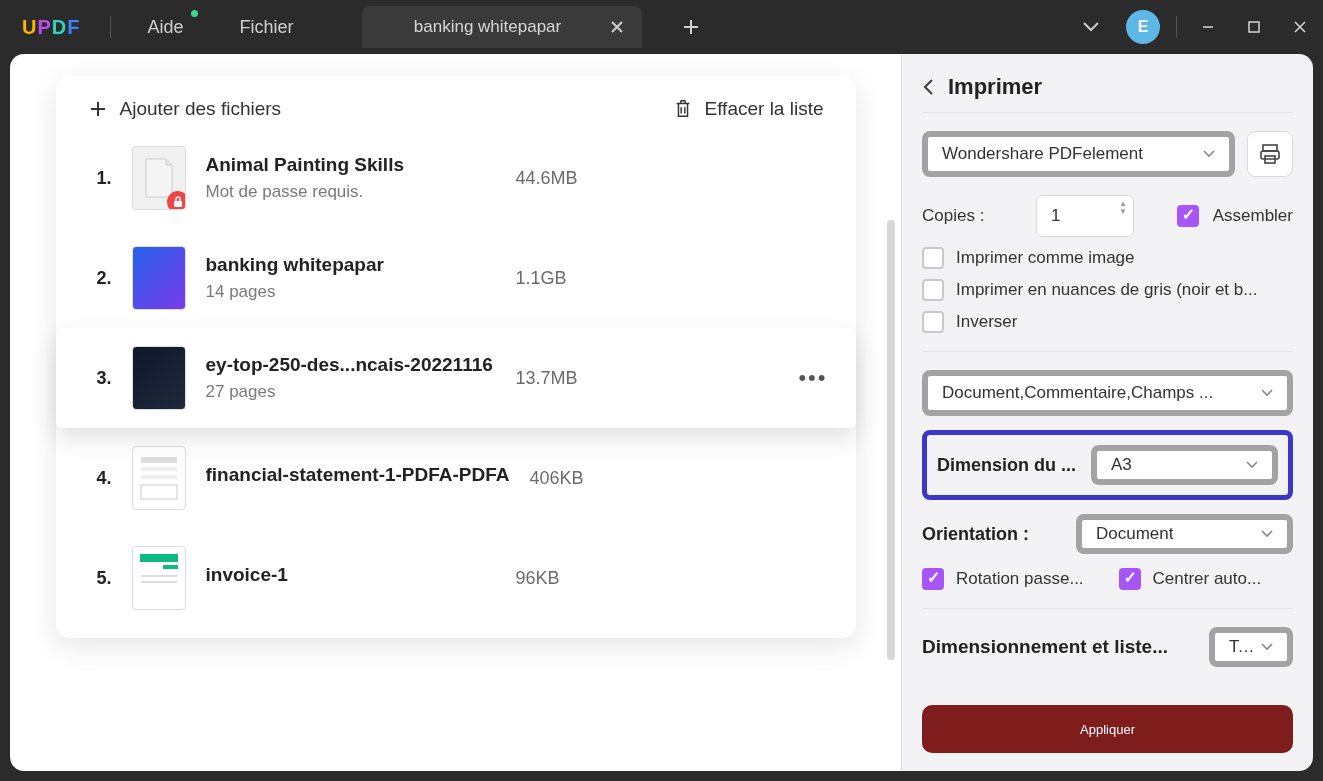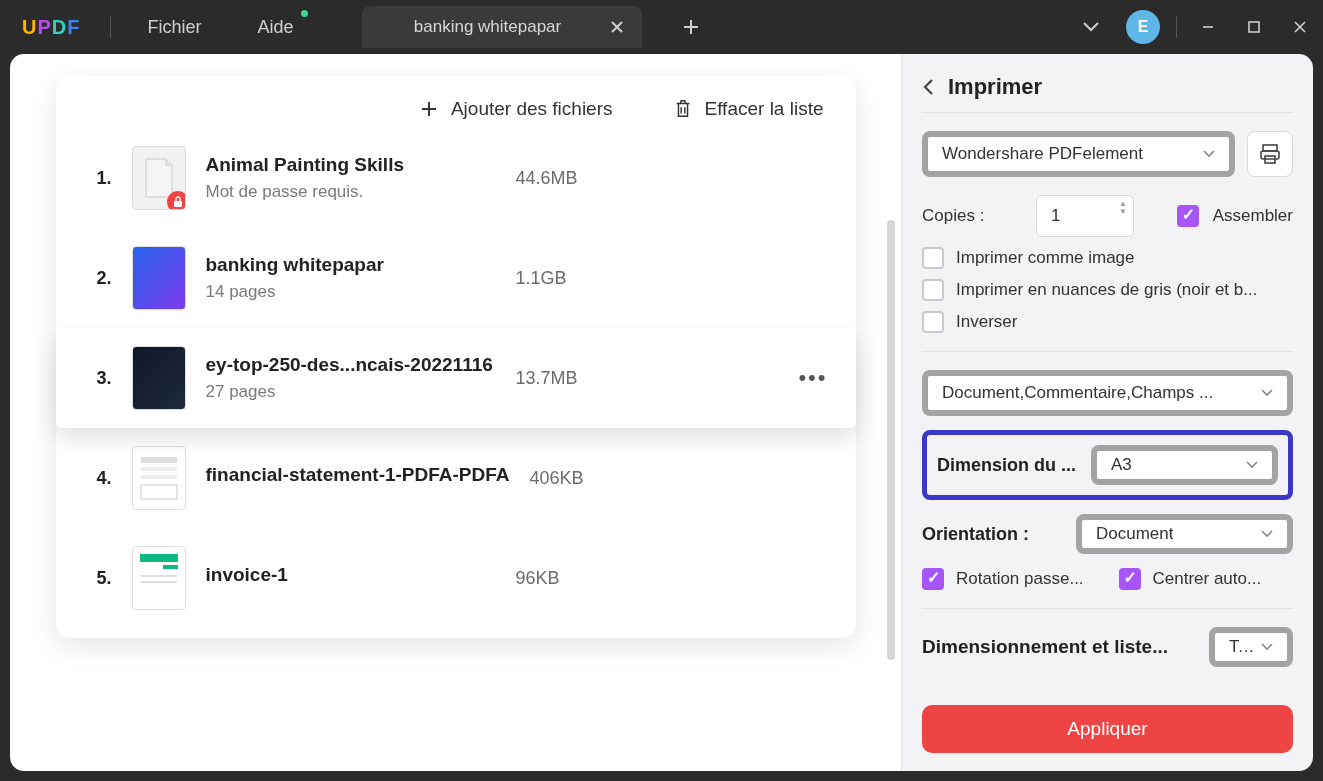--- a/index.html
+++ b/index.html
@@ -19,21 +19,21 @@
 .tab-close { margin-left: 14px; cursor: pointer; }
 .tab-add { margin-left: 40px; color: #d6d6d6; font-size: 20px; cursor: pointer; }
 .title-spacer { flex: 1; }
 .win-btn { width: 46px; height: 54px; display: flex; align-items: center; justify-content: center; color: #d6d6d6; cursor: pointer; font-size: 14px; }
 .avatar { width: 34px; height: 34px; border-radius: 50%; background: #5db8e8; color: #fff; display: flex; align-items: center; justify-content: center; font-weight: 600; margin: 0 8px; }
 .chevron-down { padding: 0 18px; cursor: pointer; color: #cfcfcf; }
 
 .app-body { display: flex; height: calc(781px - 54px); padding: 0 10px 10px 10px; gap: 0; }
 .main-panel { flex: 1; background: #fff; border-radius: 14px 0 0 14px; padding: 22px 0 0 0; overflow: hidden; position: relative; }
 .card { margin: 0 auto; width: 800px; background: #fff; border-radius: 14px; box-shadow: 0 8px 28px rgba(0,0,0,0.10); padding: 0 0 10px 0; }
-.card-toolbar { display: flex; justify-content: flex-end; align-items: center; gap: 60px; padding: 22px 32px 8px 32px; }
+.card-toolbar { display: flex; justify-content: space-between; align-items: center; gap: 36px; padding: 22px 32px 8px 32px; }
 .tool-btn { display: flex; align-items: center; gap: 12px; font-size: 19px; color: #333; cursor: pointer; }
 .tool-btn svg { width: 20px; height: 20px; }
 
 .file-list { position: relative; }
 .file-row { display: flex; align-items: center; padding: 18px 28px; gap: 20px; }
 .file-row.selected { background: #fff; box-shadow: 0 10px 24px rgba(0,0,0,0.12); border-radius: 6px; position: relative; z-index: 2; }
 .file-num { width: 28px; text-align: right; font-size: 18px; font-weight: 700; color: #222; }
 .thumb { width: 54px; height: 64px; background: #f1f1f1; border: 1px solid #ddd; border-radius: 4px; display: flex; align-items: center; justify-content: center; position: relative; overflow: hidden; }
 .thumb .lock-badge { position: absolute; bottom: -4px; right: -4px; width: 22px; height: 22px; background: #ef4444; border-radius: 50%; display:flex; align-items:center; justify-content:center; }
 .file-info { flex: 0 0 290px; }
@@ -69,35 +69,35 @@
 .kv-row { display:flex; align-items:center; gap:14px; }
 .kv-row > .key { font-size:18px; font-weight:700; color:#222; flex:0 0 140px; white-space:nowrap; overflow:hidden; text-overflow:ellipsis; }
 .kv-row .dropdown { flex:1; }
 .highlight-box { border:5px solid #3b37c9; border-radius:8px; padding:10px; margin-top:14px; }
 .checkpair { display:flex; gap:22px; margin-top:14px; }
 .checkpair .check-line { margin-top:0; flex:1; overflow:hidden; }
 .sizing-row { display:flex; align-items:center; gap:10px; margin-top:16px; }
 .sizing-row .title { font-size:19px; font-weight:700; color:#222; white-space:nowrap; overflow:hidden; text-overflow:ellipsis; flex:1; }
 .sizing-row .dropdown { width:84px; flex:none; }
 .apply-bar { padding:14px 0 18px 0; }
-.apply-btn { width:100%; height:48px; background:#ef4444; color:#fff; font-size:19px; border:none; border-radius:10px; cursor:pointer; }
+.apply-btn { width:100%; height:48px; background:#7f1d1d; color:#fff; font-size:13px; border:none; border-radius:10px; cursor:pointer; }
 
 svg { display:block; }
 </style>
 </head>
 <body>
 
 <div class="titlebar">
   <div class="logo"><span class="u">U</span><span class="p">P</span><span class="d">D</span><span class="f">F</span></div>
   <div class="vsep"></div>
-  <div class="menu-item">Fichier</div>
   <div class="menu-item">
       <span>Aide</span>
       <span class="dot"></span>
     </div>
+  <div class="menu-item">Fichier</div>
   <div class="tab">
     <span class="tab-title">banking whitepapar</span>
     <span class="tab-close">
       <svg width="14" height="14" viewBox="0 0 14 14">
           <path d="M2 2 L12 12 M12 2 L2 12" stroke="#cfcfcf" stroke-width="2" fill="none"></path>
         </svg>
     </span>
   </div>
   <div class="tab-add">
     <svg width="18" height="18" viewBox="0 0 18 18">

